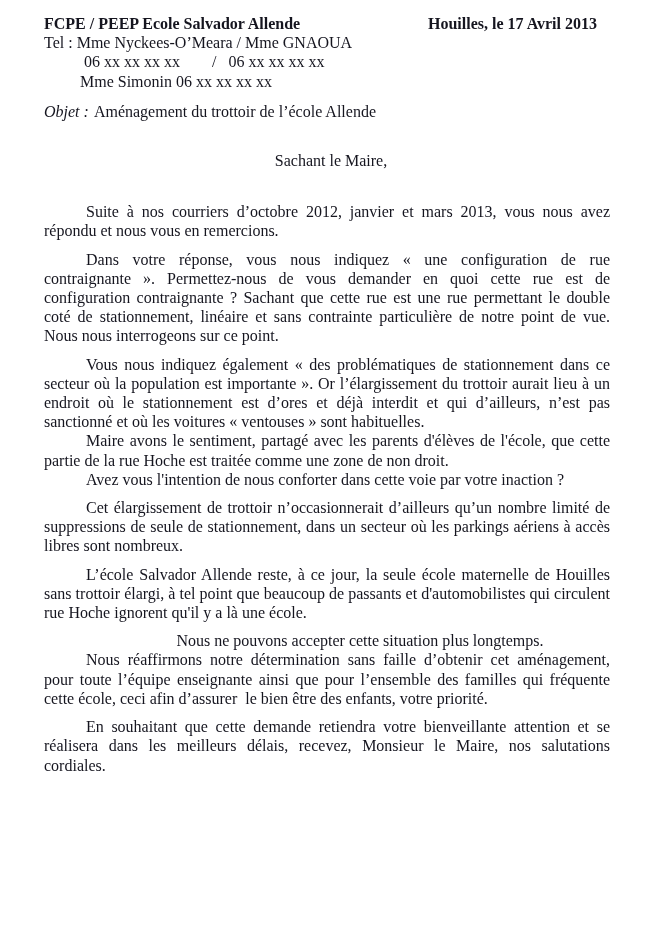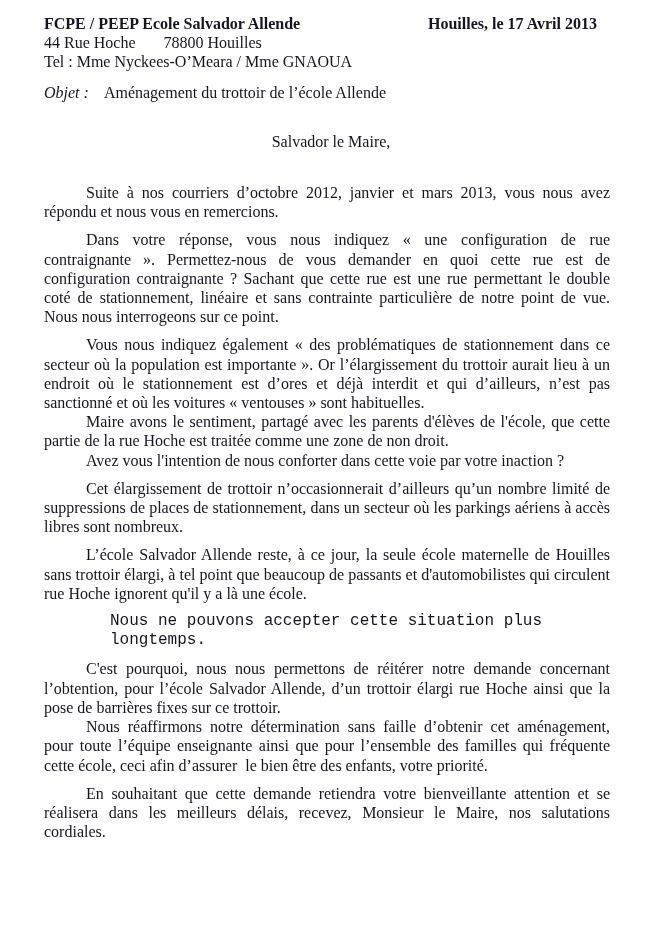--- a/index.html
+++ b/index.html
@@ -38,80 +38,79 @@
     margin-right: 13px;
     white-space: pre;
   }
   .subject {
     margin-top: 11px;
   }
   .subject .label {
     font-style: italic;
   }
   .subject .text {
-    margin-left: 15px;
+    margin-left: 5px;
   }
   .salutation {
     text-align: center;
     margin-top: 30px;
     margin-left: 8px;
   }
   p.para {
     margin: 9px 0 0 0;
     text-align: justify;
     text-indent: 42px;
   }
   p.para.first {
     margin-top: 32px;
   }
   p.para.cont {
     margin-top: 0;
   }
   p.para.center {
-    text-align: left;
+    text-align: center;
     text-indent: 0;
     margin-left: 66px;
-    font-family: Liberation Mono, monospace;
   }
   .copy-note {
     margin-top: 62px;
     padding-left: 10px;
     font-style: italic;
     white-space: pre-wrap;
   }
 </style>
 </head>
 <body>
 
 <div class="page">
 
   <div class="header">
     <div class="hline h1">
       <span class="org">FCPE / PEEP Ecole Salvador Allende</span>
       <span class="date">Houilles, le 17 Avril 2013</span>
     </div>
-    <div class="hline">44 Rue Hoche       78800 Houilles</div>
     <div class="hline">Tel : Mme Nyckees-O’Meara / Mme GNAOUA</div>
+    <div class="hline">          06 xx xx xx xx        /   06 xx xx xx xx</div>
+    <div class="hline">         Mme Simonin 06 xx xx xx xx</div>
   </div>
 
   <div class="subject">
     <span class="label">Objet :</span><span class="text">Aménagement du trottoir de l’école Allende</span>
   </div>
 
-  <div class="salutation">Salvador le Maire,</div>
+  <div class="salutation">Sachant le Maire,</div>
 
   <p class="para first">Suite à nos courriers d’octobre 2012, janvier et mars 2013, vous nous avez répondu et nous vous en remercions.</p>
   <p class="para">Dans votre réponse, vous nous indiquez «&nbsp;une configuration de rue contraignante&nbsp;». Permettez-nous de vous demander en quoi cette rue est de configuration contraignante&nbsp;? Sachant que cette rue est une rue permettant le double coté de stationnement, linéaire et sans contrainte particulière de notre point de vue. Nous nous interrogeons sur ce point.</p>
   <p class="para">Vous nous indiquez également «&nbsp;des problématiques de stationnement dans ce secteur où la population est importante&nbsp;». Or l’élargissement du trottoir aurait lieu à un endroit où le stationnement est d’ores et déjà interdit et qui d’ailleurs, n’est pas sanctionné et où les voitures «&nbsp;ventouses&nbsp;» sont habituelles.</p>
   <p class="para cont">Maire avons le sentiment, partagé avec les parents d'élèves de l'école, que cette partie de la rue Hoche est traitée comme une zone de non droit.</p>
   <p class="para cont">Avez vous l'intention de nous conforter dans cette voie par votre inaction&nbsp;?</p>
-  <p class="para">Cet élargissement de trottoir n’occasionnerait d’ailleurs qu’un nombre limité de suppressions de places de stationnement, dans un secteur où les parkings aériens à accès libres sont nombreux.</p>
+  <p class="para">Cet élargissement de trottoir n’occasionnerait d’ailleurs qu’un nombre limité de suppressions de seule de stationnement, dans un secteur où les parkings aériens à accès libres sont nombreux.</p>
   <p class="para">L’école Salvador Allende reste, à ce jour, la seule école maternelle de Houilles sans trottoir élargi, à tel point que beaucoup de passants et d'automobilistes qui circulent rue Hoche ignorent qu'il y a là une école.</p>
   <p class="para center">Nous ne pouvons accepter cette situation plus longtemps.</p>
-  <p class="para">C'est pourquoi, nous nous permettons de réitérer notre demande concernant l’obtention, pour l’école Salvador Allende, d’un trottoir élargi rue Hoche ainsi que la pose de barrières fixes sur ce trottoir.</p>
   <p class="para cont">Nous réaffirmons notre détermination sans faille d’obtenir cet aménagement, pour toute l’équipe enseignante ainsi que pour l’ensemble des familles qui fréquente cette école, ceci afin d’assurer&nbsp; le bien être des enfants, votre priorité.</p>
   <p class="para">En souhaitant que cette demande retiendra votre bienveillante attention et se réalisera dans les meilleurs délais, recevez, Monsieur le Maire, nos salutations cordiales.</p>
 
   <div class="copy-note">
     
     
   </div>
 
 </div>
 

